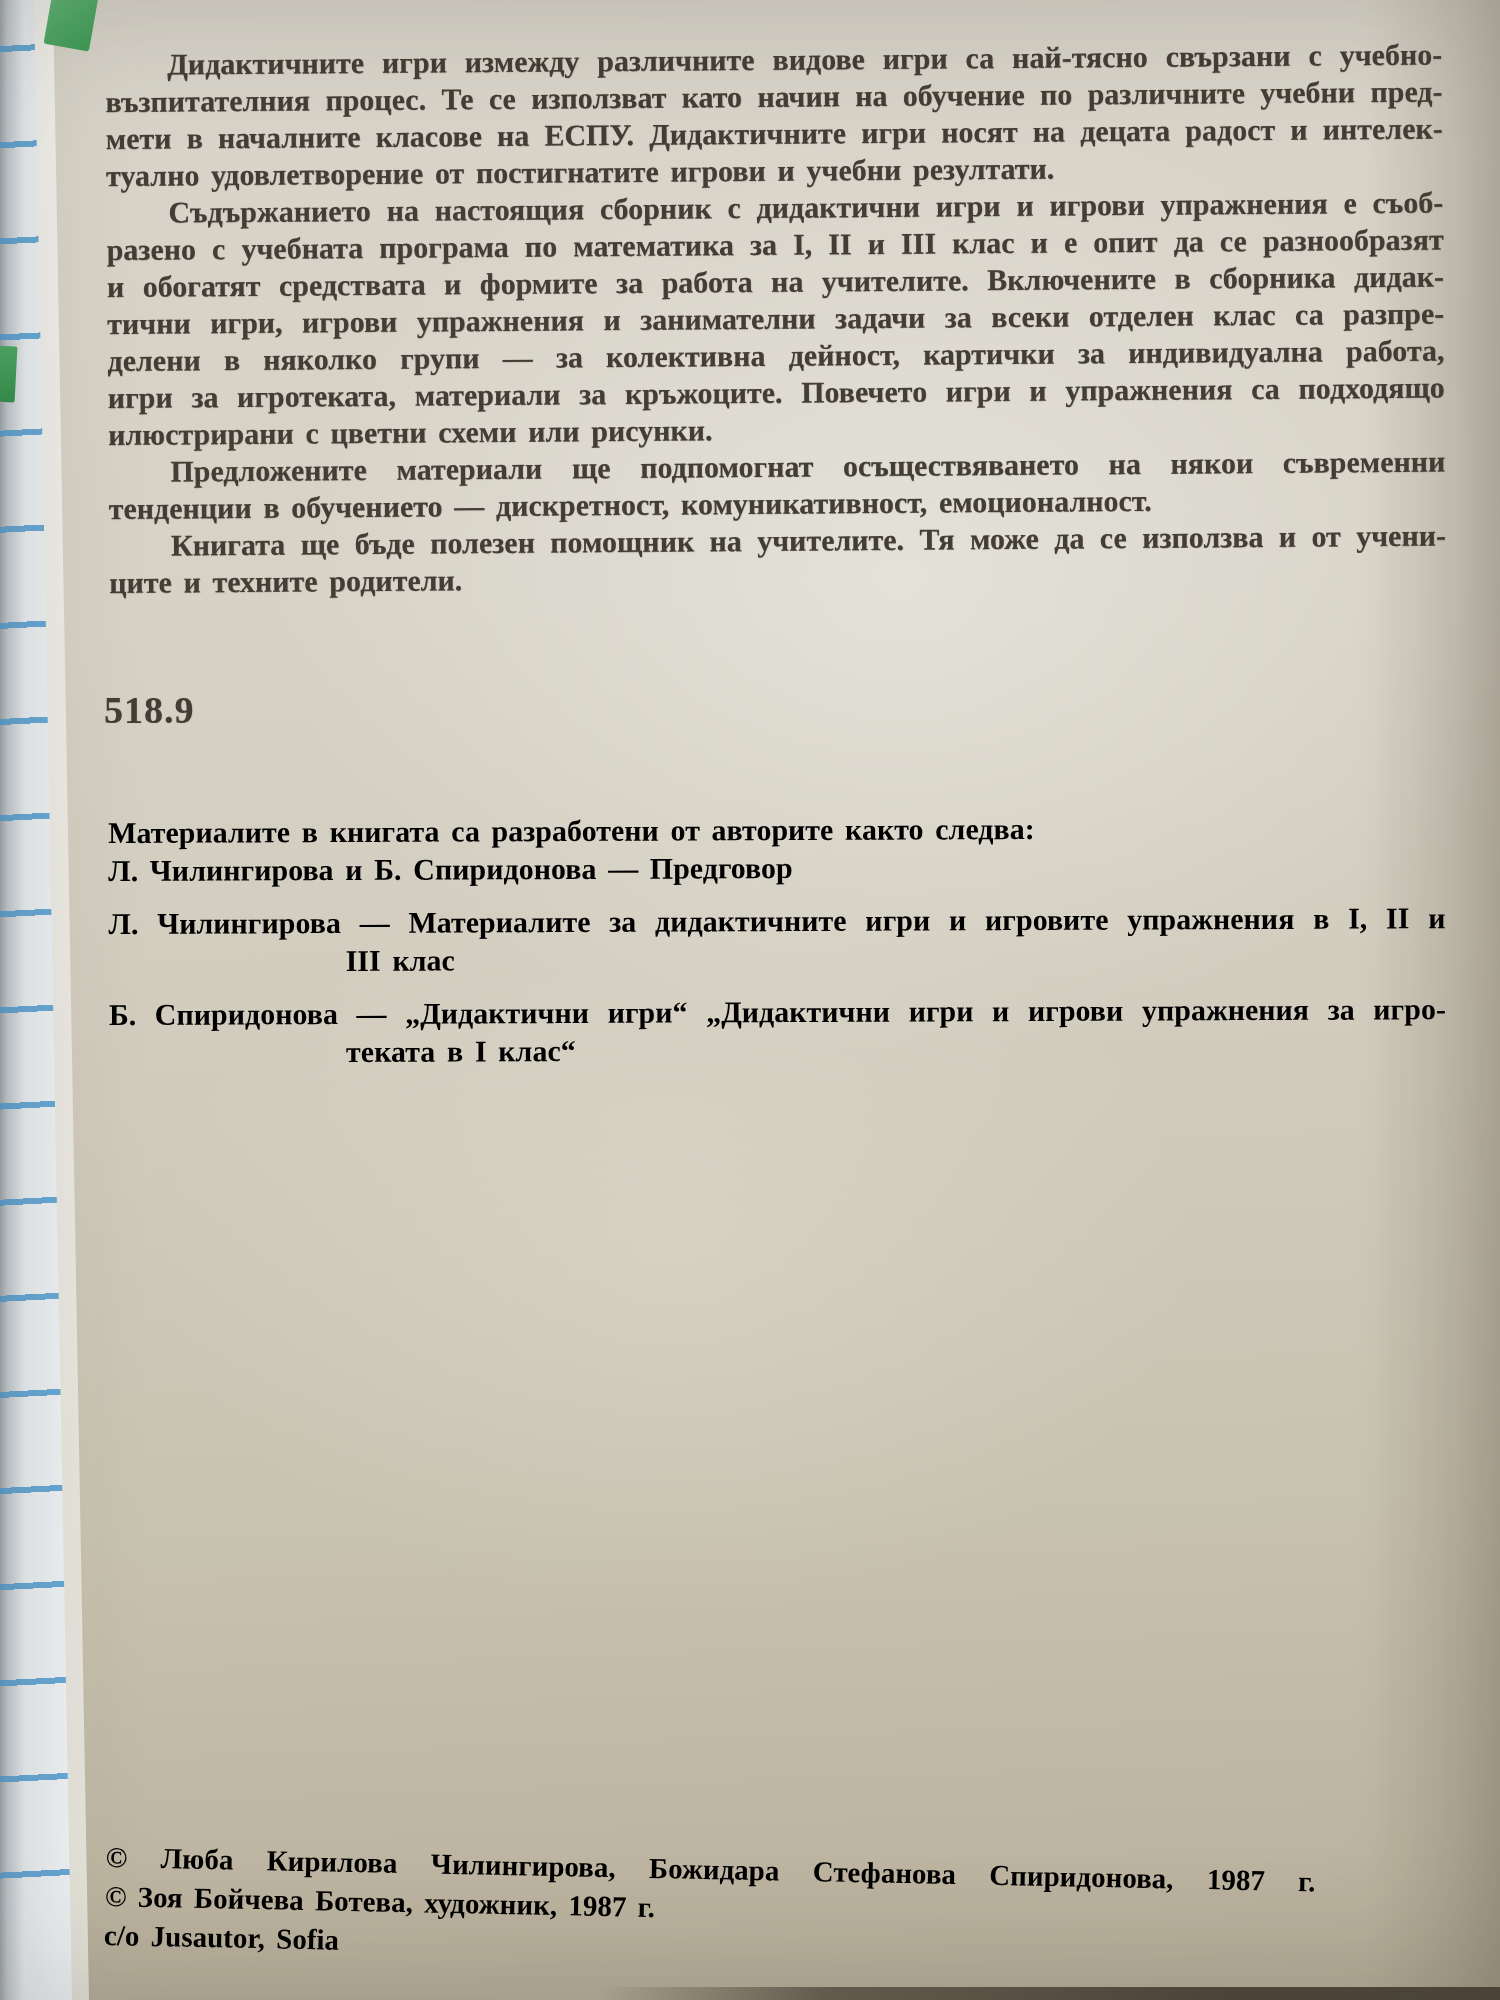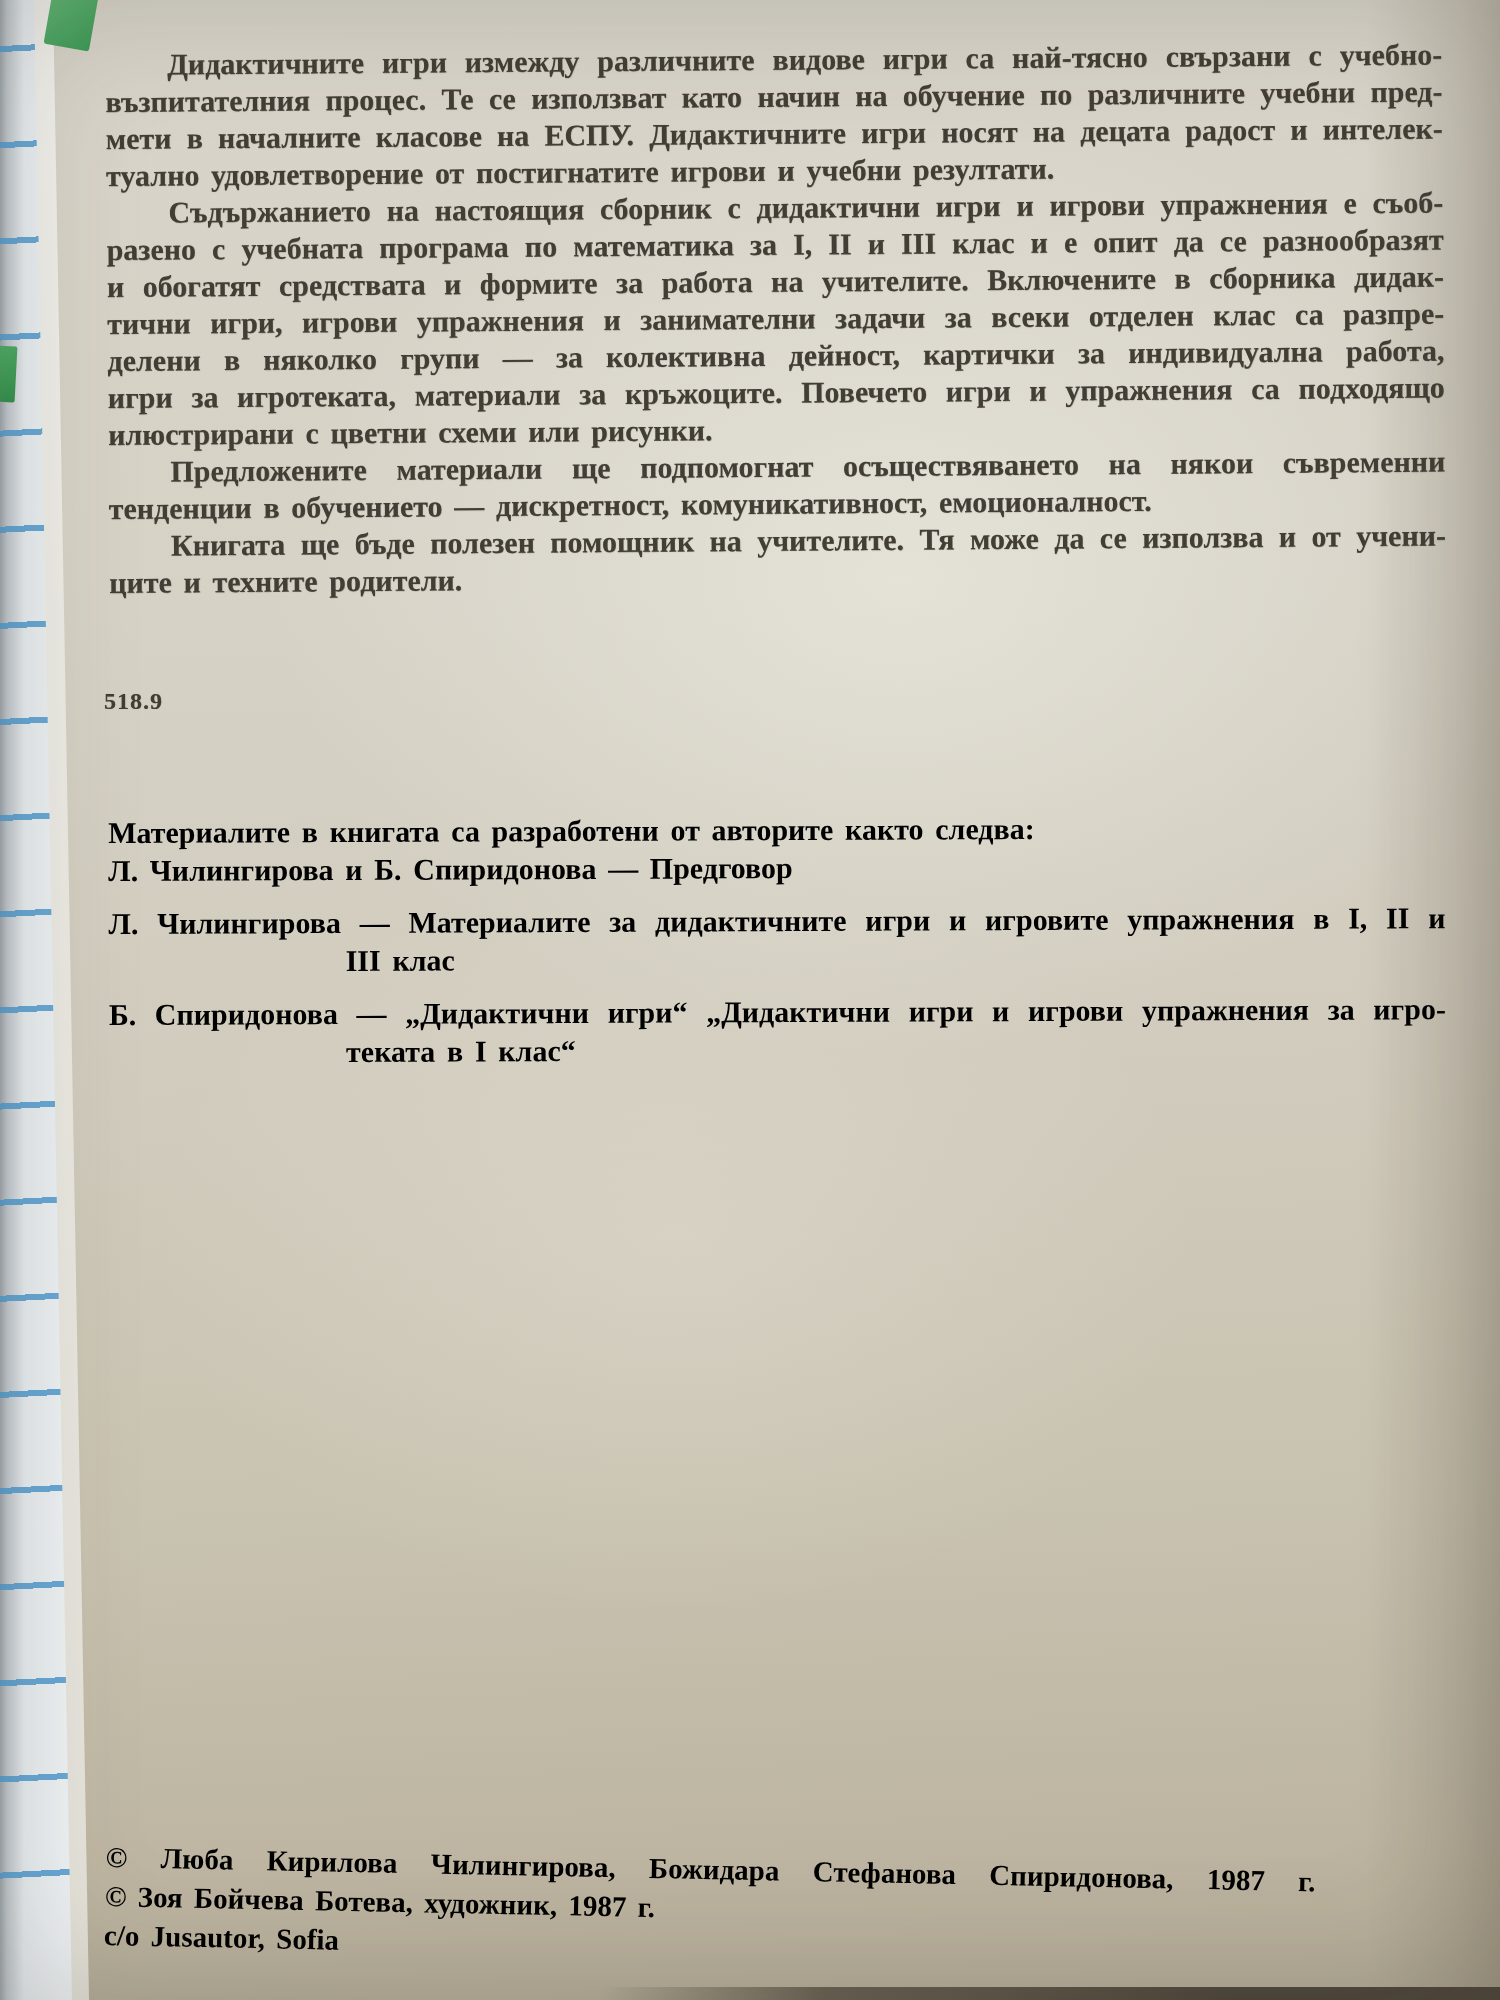--- a/index.html
+++ b/index.html
@@ -70,21 +70,21 @@
   }
   .line{
     font-size:30px;line-height:37px;font-weight:bold;
     text-align:justify;text-align-last:left;word-spacing:.14em;
     white-space:normal;
   }
   .line.justify{text-align-last:justify;word-spacing:normal;}
   .line.indent{padding-left:62px;}
   .catalog{
     position:absolute;left:104px;top:688px;z-index:4;
-    font-size:24px;font-weight:bold;letter-spacing:1px;
+    font-size:38px;font-weight:bold;letter-spacing:1px;
   }
   .credits{
     position:absolute;left:108px;top:814px;width:1337px;z-index:4;
     transform:rotate(-0.25deg);transform-origin:0 0;
   }
   .credits .line{font-size:30px;line-height:38px;}
   .credits .line.gap{margin-top:15px;}
   .credits .line.hang{padding-left:237px;}
   .copyright{
     position:absolute;left:106px;top:1838px;width:1210px;z-index:4;

